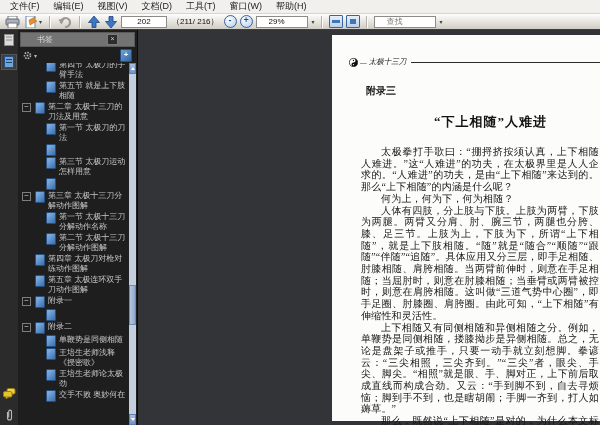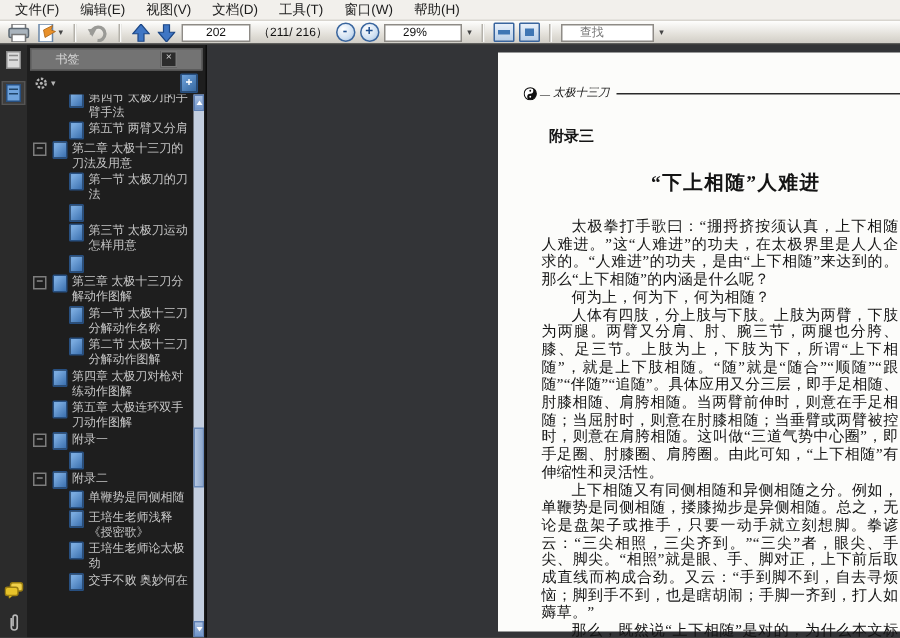--- a/index.html
+++ b/index.html
@@ -189,21 +189,21 @@
       </div>
       <div class="tree">
         <div class="bm-row clipped lvl1">
 
             <span class="bm-icon"></span>
             <span class="bm-label">第四节 太极刀的手臂手法</span>
           </div>
           <div class="bm-row lvl1">
 
             <span class="bm-icon"></span>
-            <span class="bm-label">第五节 两臂又分肩</span>
+            <span class="bm-label">第五节 就是上下肢相随</span>
           </div>
           <div class="bm-row toggle lvl0">
             <span class="bm-toggle">−</span>
             <span class="bm-icon"></span>
             <span class="bm-label">第二章 太极十三刀的刀法及用意</span>
           </div>
           <div class="bm-row lvl1">
 
             <span class="bm-icon"></span>
             <span class="bm-label">第一节 太极刀的刀法</span>

